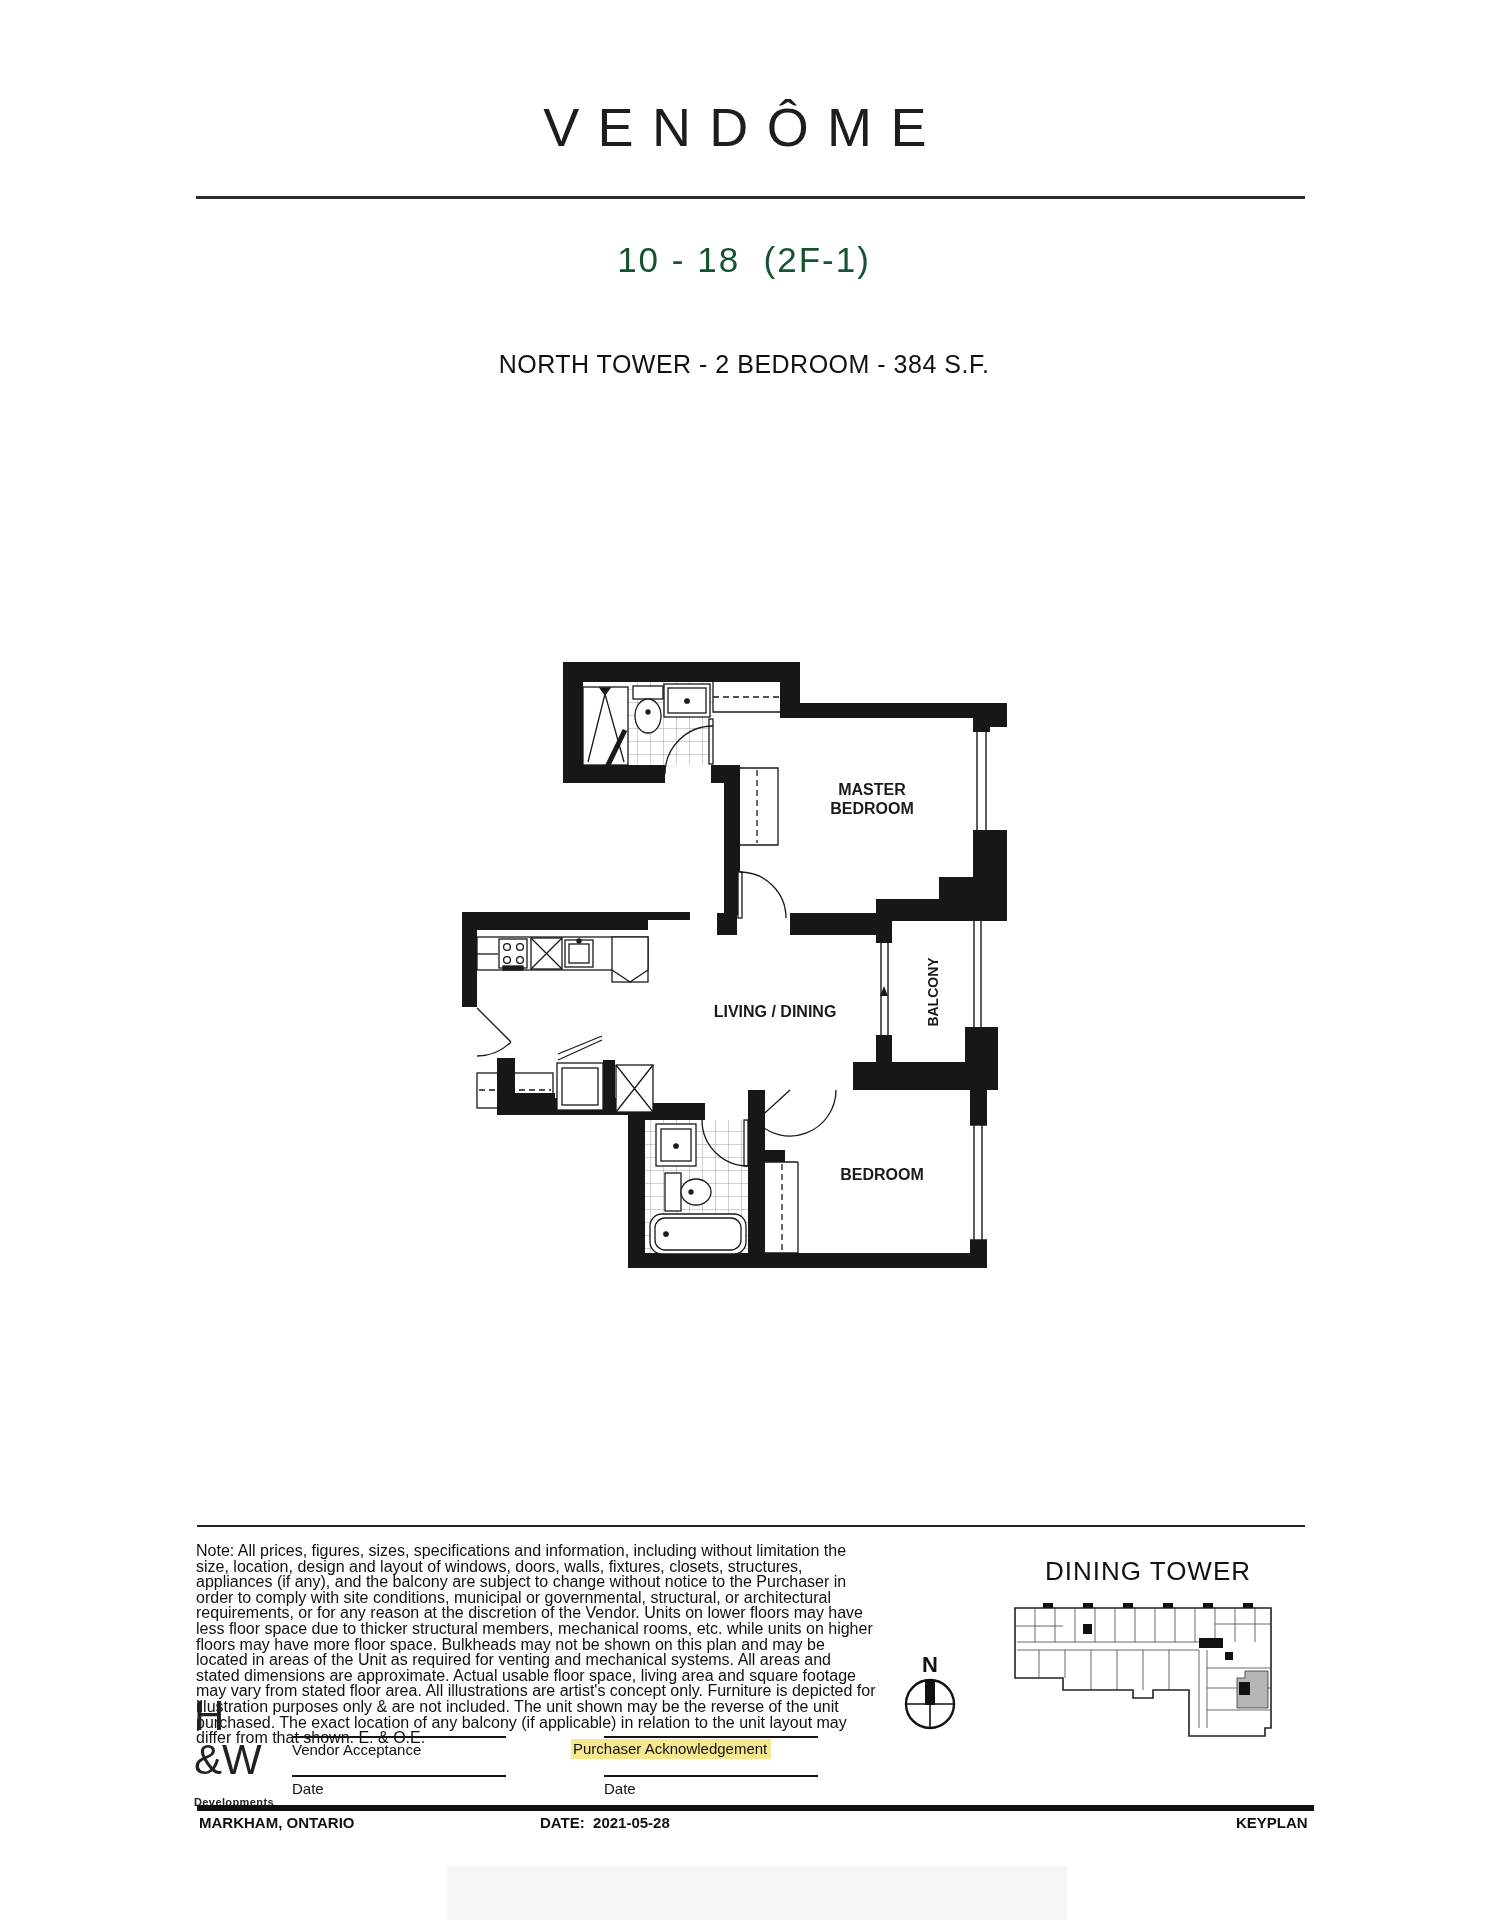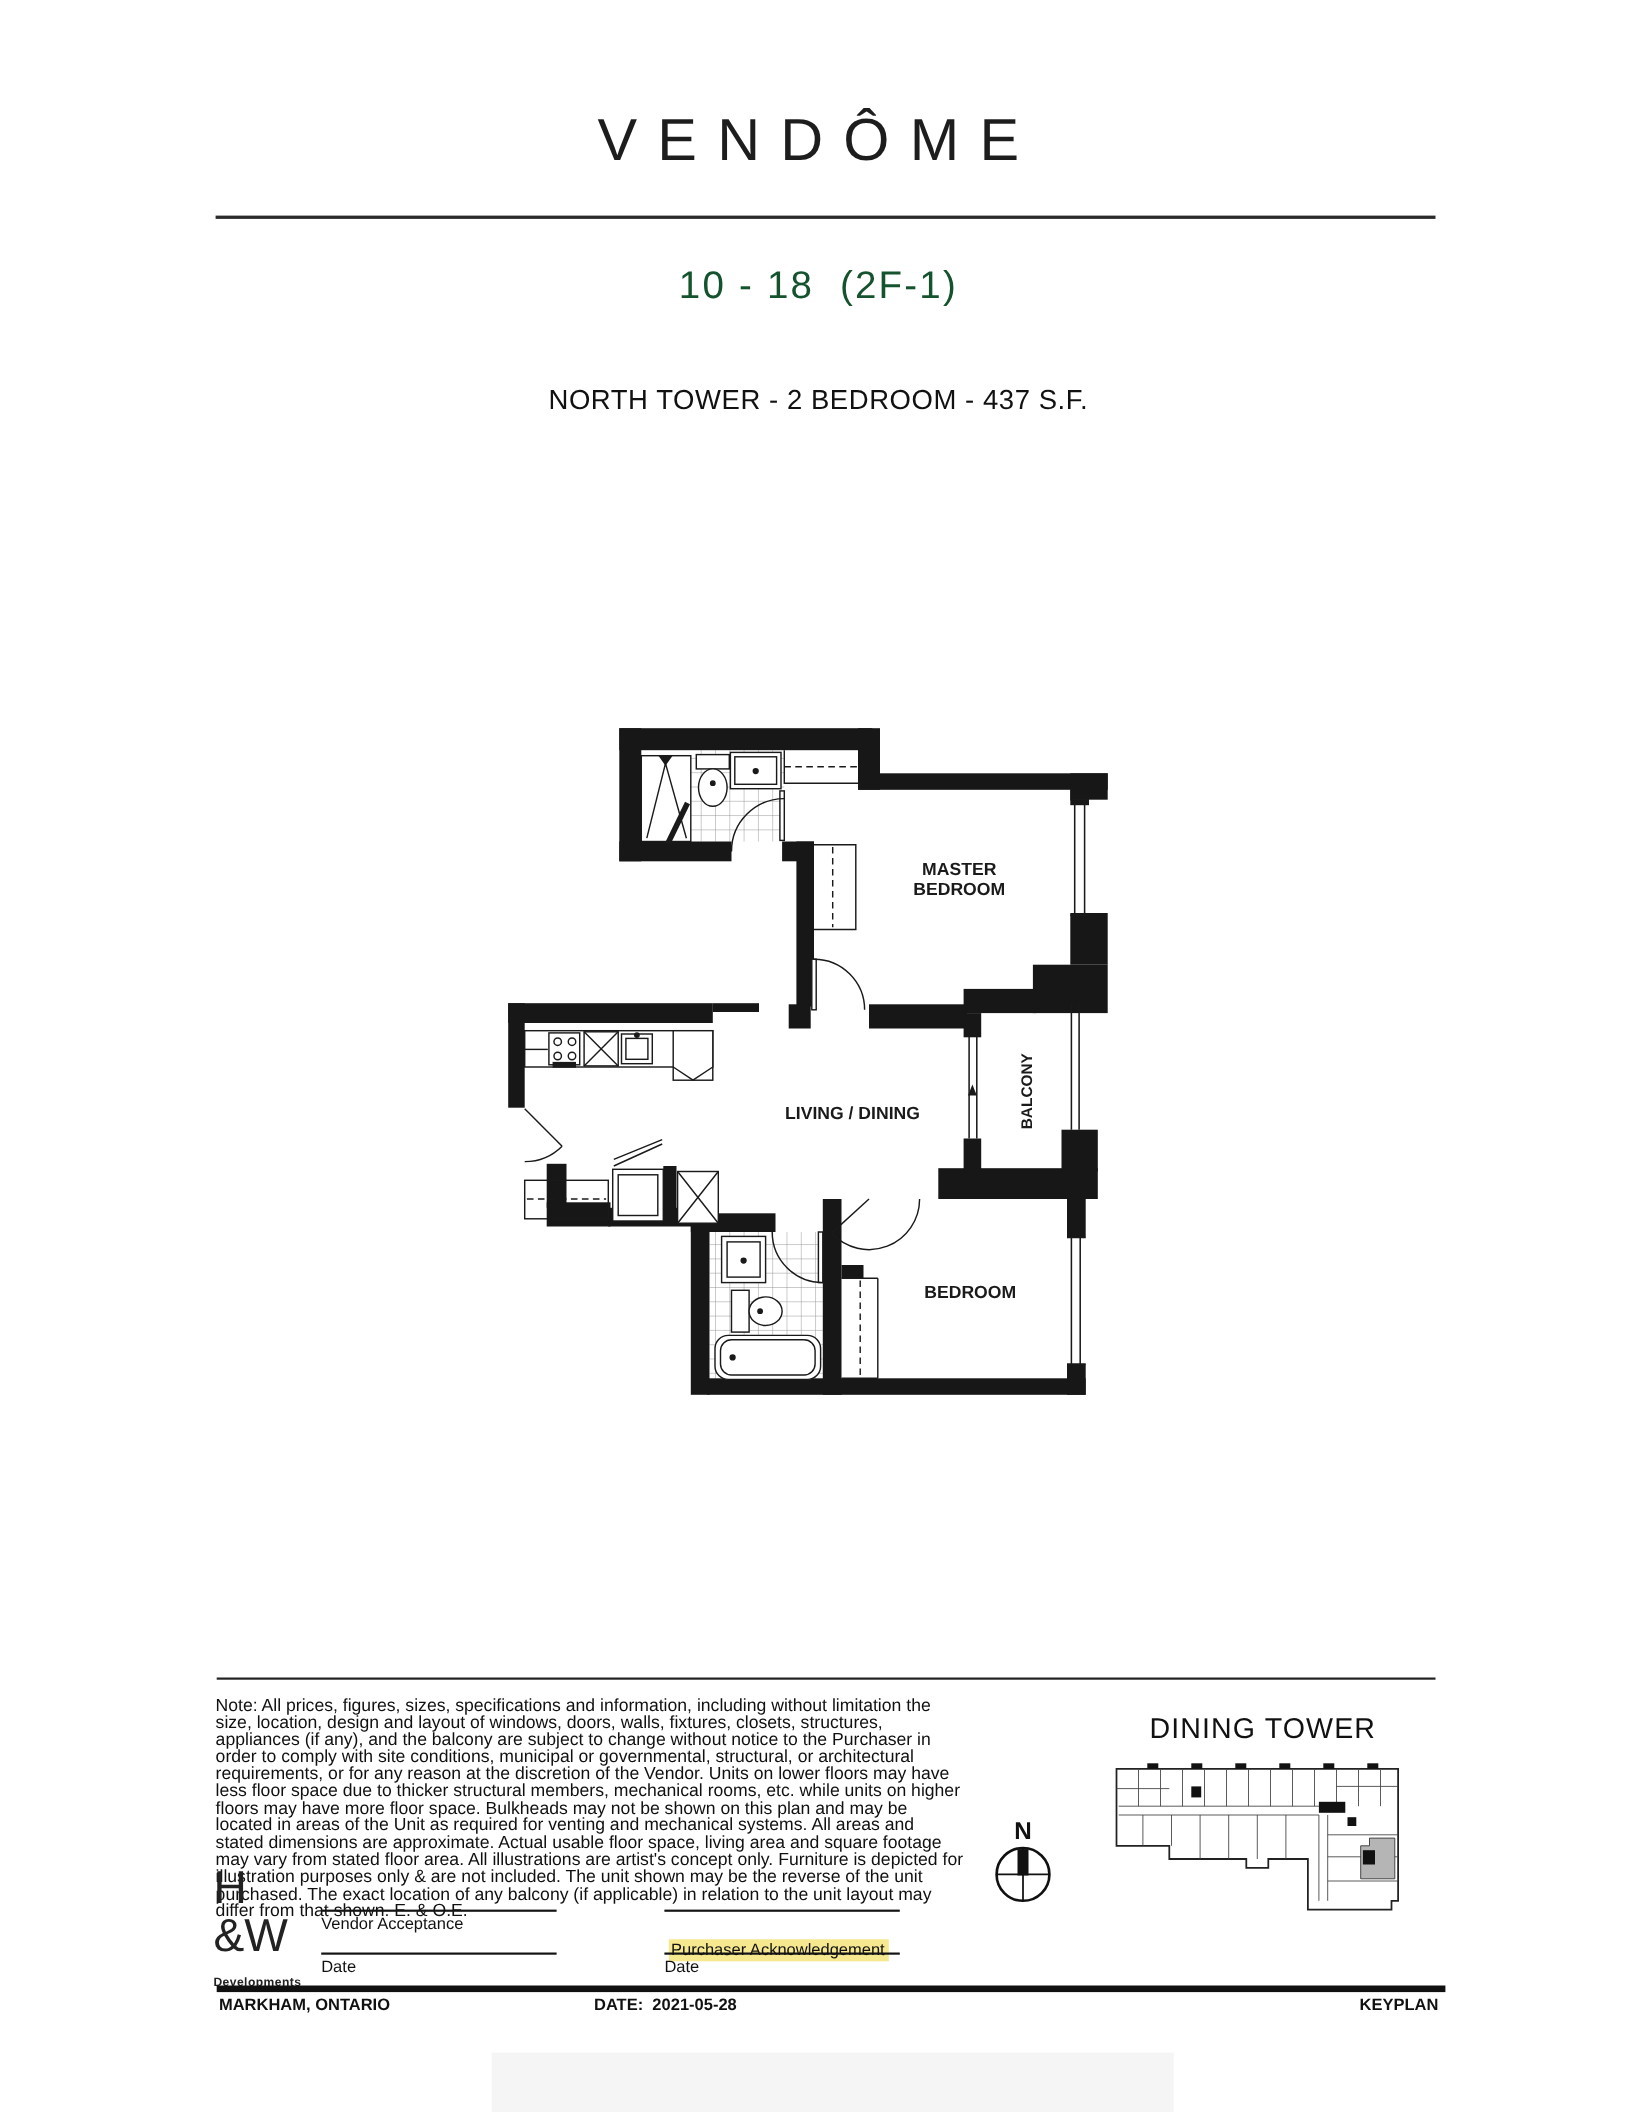--- a/index.html
+++ b/index.html
@@ -39,21 +39,21 @@
   svg text{font-family:"Liberation Sans",sans-serif;}
 </style>
 </head>
 <body>
 
 <div class="page">
 
   <div class="abs brand">VENDÔME</div>
   <div class="abs brand-rule"></div>
   <div class="abs unit-title">10 - 18  (2F-1)</div>
-  <div class="abs subtitle">NORTH TOWER - 2 BEDROOM - 437 S.F.</div>
+  <div class="abs subtitle">NORTH TOWER - 2 BEDROOM - 384 S.F.</div>
 
   <svg class="abs plan-svg" width="570" height="650" viewBox="450 655 570 650" xmlns="http://www.w3.org/2000/svg">
     <defs>
       <pattern id="tile" width="13" height="13" patternUnits="userSpaceOnUse">
         <path d="M13 0 H0 V13" fill="none" stroke="#8a8a8a" stroke-width="0.8"></path>
       </pattern>
     </defs>
 
     <g>
       <rect x="628" y="682" width="85" height="83" fill="url(#tile)"></rect>
@@ -230,21 +230,21 @@
 
   <div class="abs logo">
     <div class="l1">H</div>
     <div class="l2">&amp;W</div>
     <div class="l3">Developments</div>
   </div>
 
   <div class="abs sig-line" style="top:1736px;left:292px;"></div>
   <div class="abs sig-label" style="top:1741px;left:292px;">Vendor Acceptance</div>
   <div class="abs sig-line" style="top:1736px;left:604px;"></div>
-  <div class="abs sig-label" style="top:1740px;left:608px;margin-top:24px;">
+  <div class="abs sig-label" style="top:1740px;left:571px;">
     <span class="hl">Purchaser Acknowledgement</span>
   </div>
   <div class="abs sig-line" style="top:1775px;left:292px;"></div>
   <div class="abs sig-label" style="top:1780px;left:292px;">Date</div>
   <div class="abs sig-line" style="top:1775px;left:604px;"></div>
   <div class="abs sig-label" style="top:1780px;left:604px;">Date</div>
 
   <div class="abs footer-rule"></div>
   <div class="abs footer-text" style="top:1814px;left:199px;">MARKHAM, ONTARIO</div>
   <div class="abs footer-text" style="top:1814px;left:540px;">

